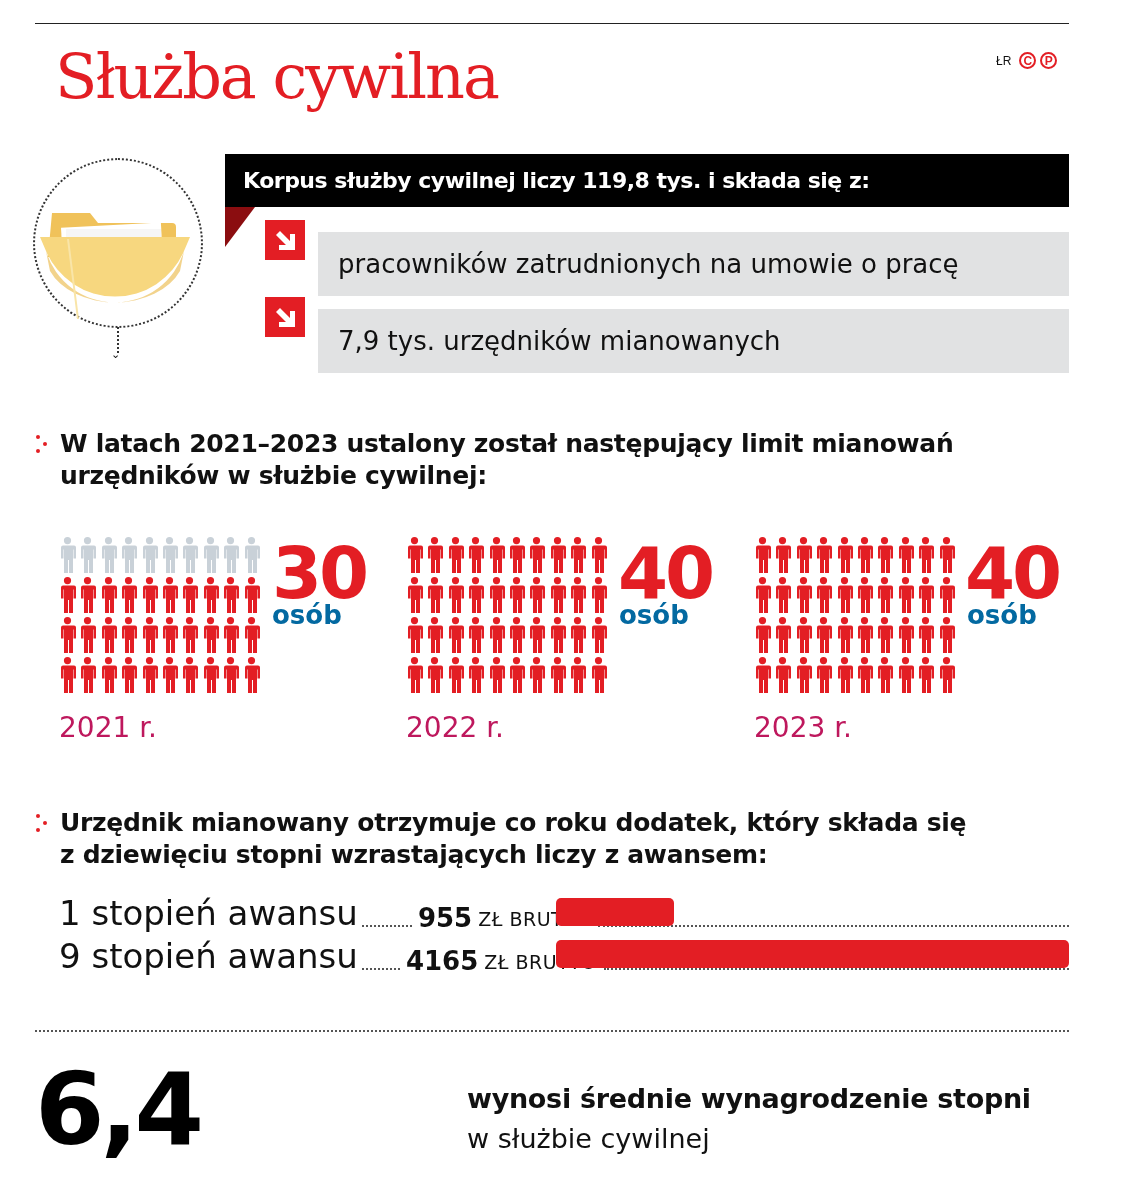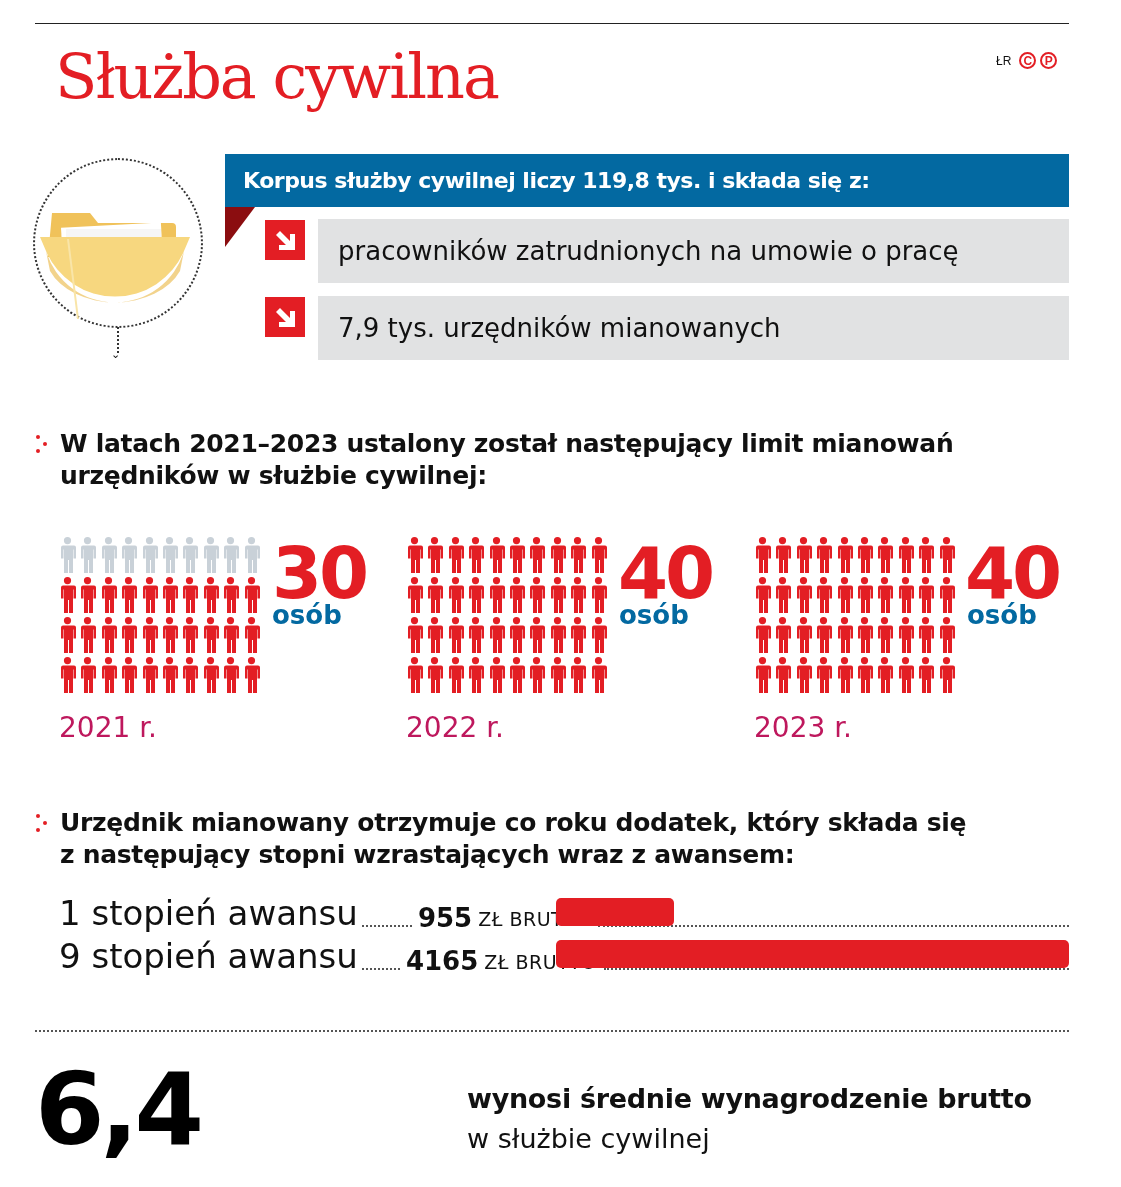--- a/index.html
+++ b/index.html
@@ -15,28 +15,28 @@
           font-weight: bold; font-size: 12px; display: flex; align-items: center; justify-content: center;
           box-sizing: border-box; font-family: "Liberation Sans", sans-serif; }
 
   
   .folder-circle { left: 33px; top: 158px; width: 170px; height: 170px; border-radius: 50%;
                    border: 2px dotted #333; box-sizing: border-box; }
   .dot-line { left: 117px; top: 327px; width: 0; height: 26px; border-left: 2px dotted #333; }
   .chev { left: 111px; top: 348px; font-size: 11px; color: #111; }
 
   
-  .banner { left: 225px; top: 154px; width: 844px; height: 53px; background: #0369a1; color: #fff;
+  .banner { left: 225px; top: 154px; width: 844px; height: 53px; background: #000000; color: #fff;
             font-weight: bold; font-size: 22px; display: flex; align-items: center; padding-left: 18px;
             box-sizing: border-box; letter-spacing: -0.5px; }
   .fold { left: 225px; top: 207px; width: 0; height: 0;
           border-top: 40px solid #8b0d10; border-left: 30px solid transparent; transform: scaleX(-1); }
   .arrow-box { width: 40px; height: 40px; background: #e31e24; display: flex; align-items: center; justify-content: center; }
   .item-box { left: 318px; width: 751px; height: 64px; background: #e1e2e3; display: flex; align-items: center;
-              padding-left: 20px; box-sizing: border-box; font-size: 26px; color: #111; }
+              padding-left: 20px; box-sizing: border-box; font-size: 26px; color: #111; margin-top: 13px; }
 
   
   .sec-head { left: 60px; font-weight: bold; font-size: 25px; line-height: 32px; color: #111; letter-spacing: -0.3px; }
   .bullet { left: 36px; width: 14px; height: 20px; }
   .bullet span { position: absolute; width: 4px; height: 4px; background: #e31e24; border-radius: 50%; }
 
   
   .picto { display: grid; grid-template-columns: repeat(10, 17.4px); grid-auto-rows: 40px; column-gap: 3px; }
   .person { width: 17px; height: 36px; }
   .big-num { font-weight: bold; color: #e31e24; font-size: 72px; line-height: 1; letter-spacing: -3px; }
@@ -491,21 +491,21 @@
 <div class="abs osob" style="left:967px;top:602px">osób</div>
 <div class="abs year" style="left:754px;top:711px">2023 r.</div>
 
 <div class="abs bullet" style="top:814px">
   <span style="left:0;top:0"></span>
     <span style="left:7px;top:7px"></span>
     <span style="left:0;top:14px"></span>
 </div>
 <div class="abs sec-head" style="top:807px">
   <div>Urzędnik mianowany otrzymuje co roku dodatek, który składa się</div>
-  <div>z następujący stopni wzrastających wraz z awansem:</div>
+  <div>z dziewięciu stopni wzrastających liczy z awansem:</div>
 </div>
 
 <div class="abs" style="left:59px;top:897px;width:1010px;height:36px;display:flex;align-items:flex-end">
   <span class="row-label">1 stopień awansu</span>
   <span class="leader" style="width:50px;margin:0 6px 6px 4px"></span>
   <span class="row-val">955</span>
   <span class="row-unit" style="margin-left:6px;margin-bottom:3px">ZŁ BRUTTO</span>
   <span class="leader" style="flex:1;margin:0 0 6px 8px"></span>
 </div>
 <div class="abs bar" style="left: 556px; top: 898px; width: 118px;"></div>
@@ -516,14 +516,14 @@
   <span class="row-val">4165</span>
   <span class="row-unit" style="margin-left:6px;margin-bottom:3px">ZŁ BRUTTO</span>
   <span class="leader" style="flex:1;margin:0 0 6px 8px"></span>
 </div>
 <div class="abs bar" style="left: 556px; top: 940px; width: 513px;"></div>
 
 <div class="abs bottom-rule"></div>
 <div class="abs big-stat">
   <span class="n">6,4</span>
 </div>
-<div class="abs stat-desc1">wynosi średnie wynagrodzenie brutto</div>
+<div class="abs stat-desc1">wynosi średnie wynagrodzenie stopni</div>
 <div class="abs stat-desc2">w służbie cywilnej</div>
 
 </body></html>

